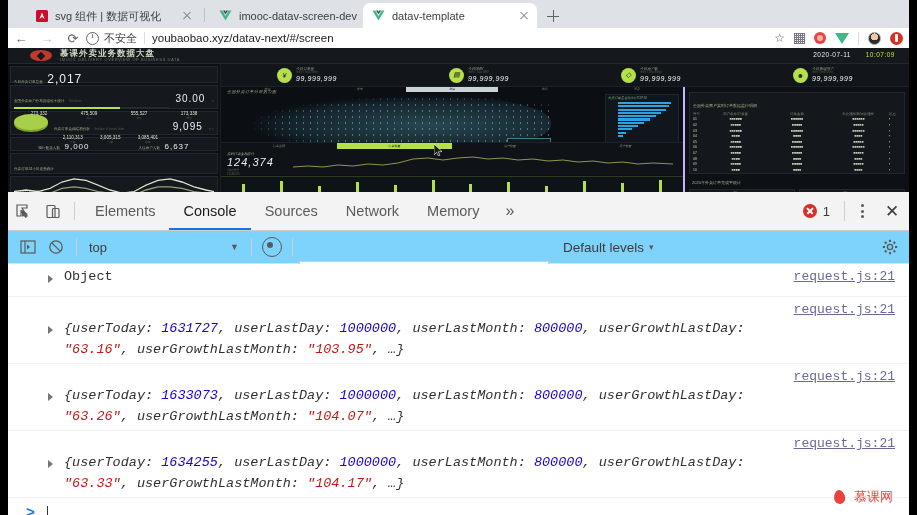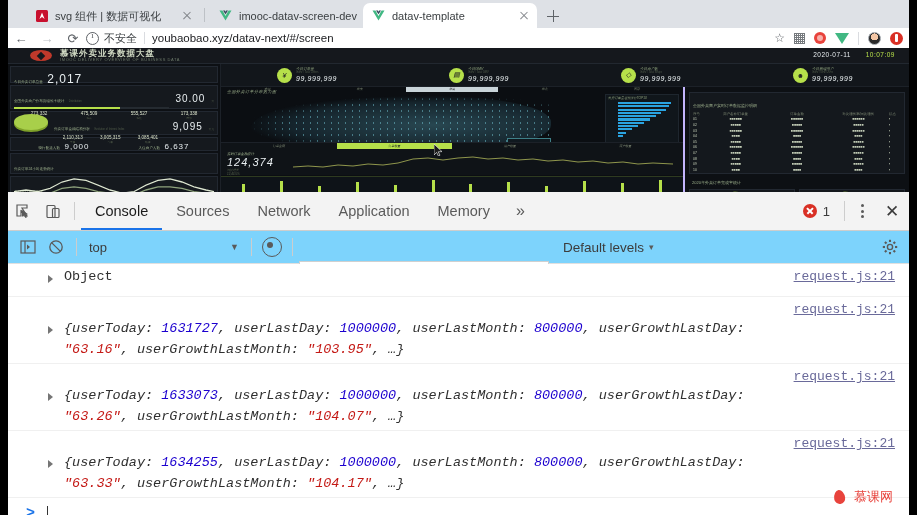--- a/index.html
+++ b/index.html
@@ -607,24 +607,24 @@
             <path d="M7 7 L7 14 L9 12 L10.4 15 L12 14.2 L10.6 11.4 L13.2 11.2 Z" fill="#5a5a5a"></path>
           </svg>
       </span>
       <span class="dt-ico">
         <svg width="17" height="17" viewBox="0 0 17 17">
             <rect x="2" y="2.5" width="8" height="12" rx="1" fill="none" stroke="#5a5a5a" stroke-width="1.2"></rect>
             <rect x="7.5" y="5.5" width="6.5" height="9" rx="1" fill="none" stroke="#5a5a5a" stroke-width="1.2"></rect>
           </svg>
       </span>
       <span class="dt-sep"></span>
+      <span class="dt-tab">Elements</span>
       <span class="dt-tab sel">Console</span>
       <span class="dt-tab">Sources</span>
       <span class="dt-tab">Network</span>
-      <span class="dt-tab">Application</span>
       <span class="dt-tab">Memory</span>
       <span class="dt-more">»</span>
       <span class="dt-spacer"></span>
       <span class="err-badge">
         <span class="err-dot"></span>
         <span class="err-num">1</span>
       </span>
       <span class="dt-vsep"></span>
       <span class="kebab">
           <i></i>

